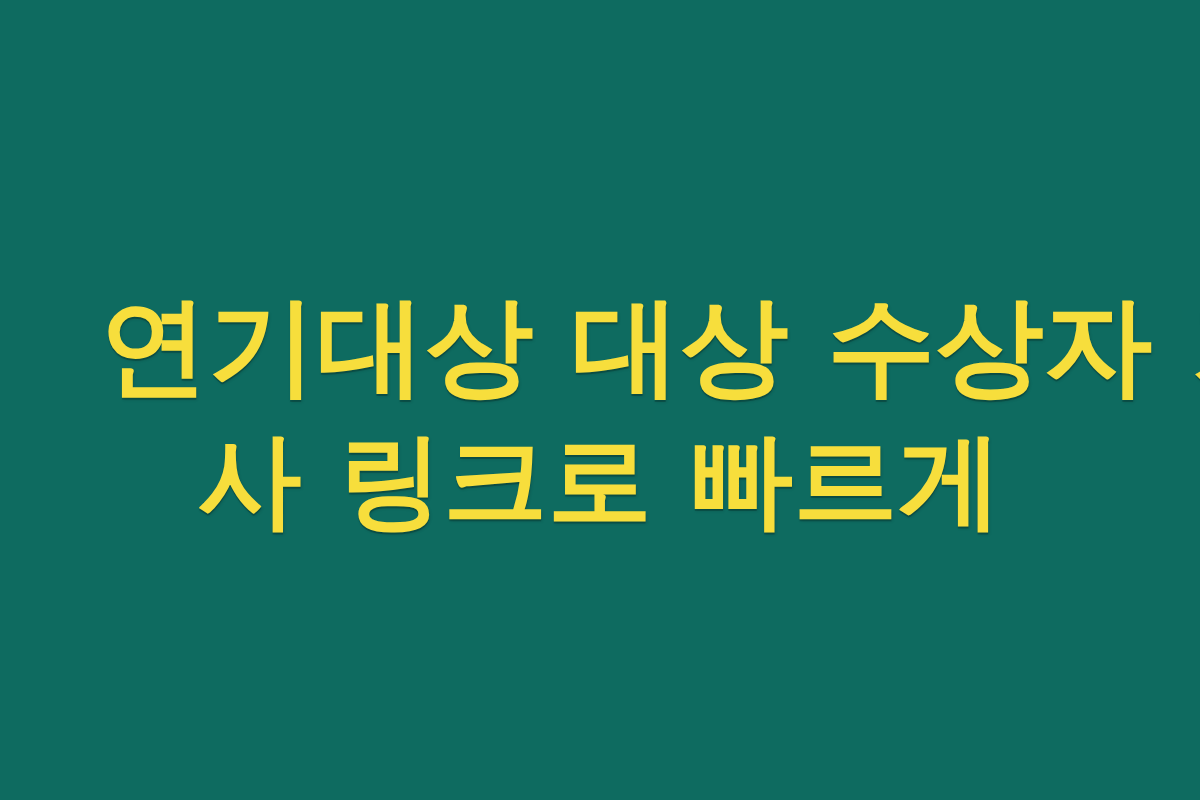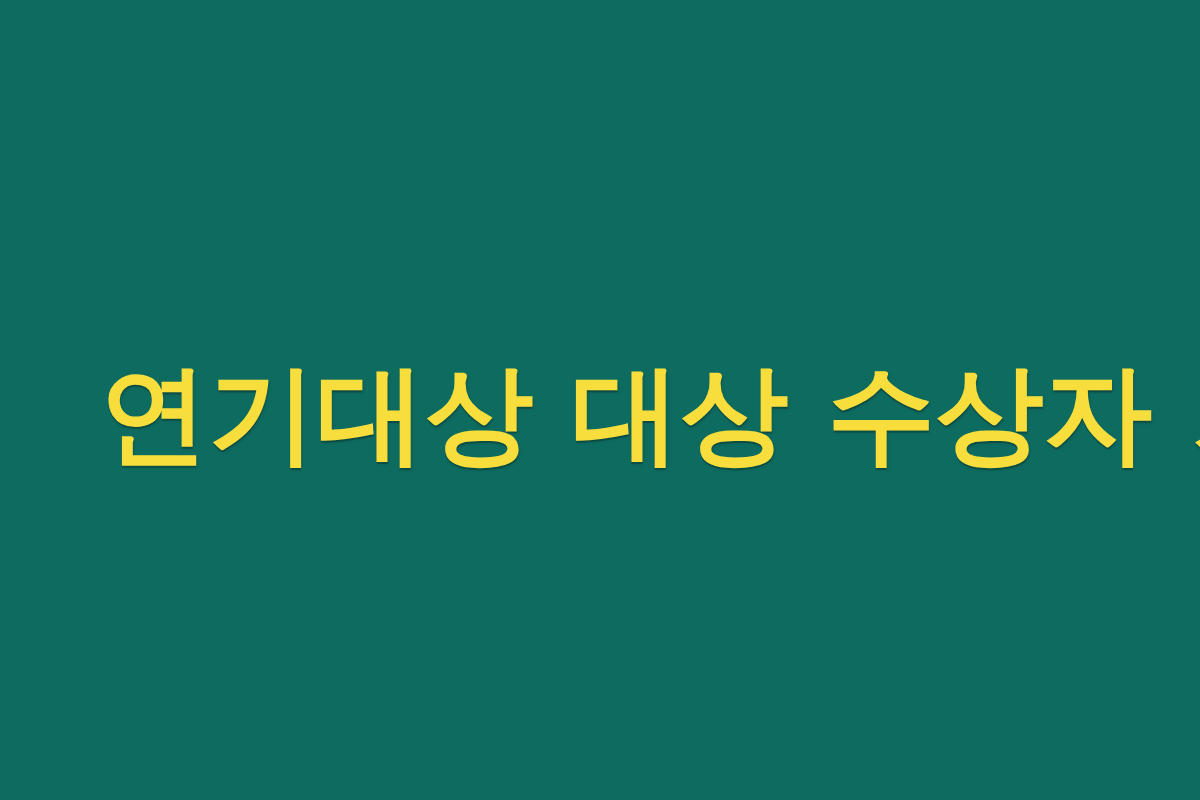--- a/index.html
+++ b/index.html
@@ -56,16 +56,17 @@
 </style>
 </head>
 <body>
 
 <div id="banner">
 
   <div id="text-block">
 
     <span class="headline-line line-1">연기대상 대상 수상자 기</span>
 
+    <span class="headline-line line-2">사 링크로 빠르게</span>
 
   </div>
 
 </div>
 
 </body></html>

